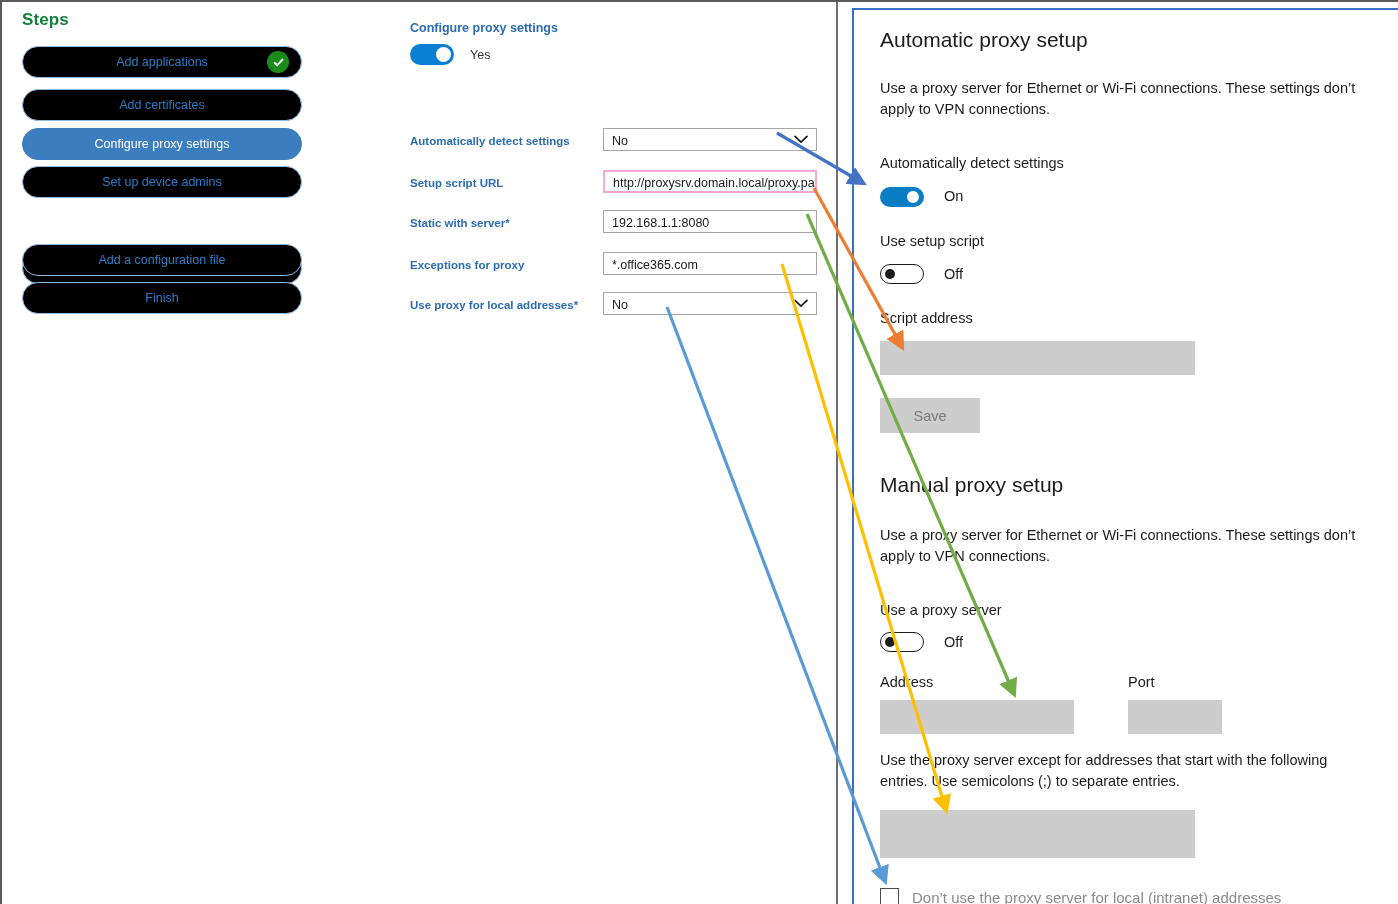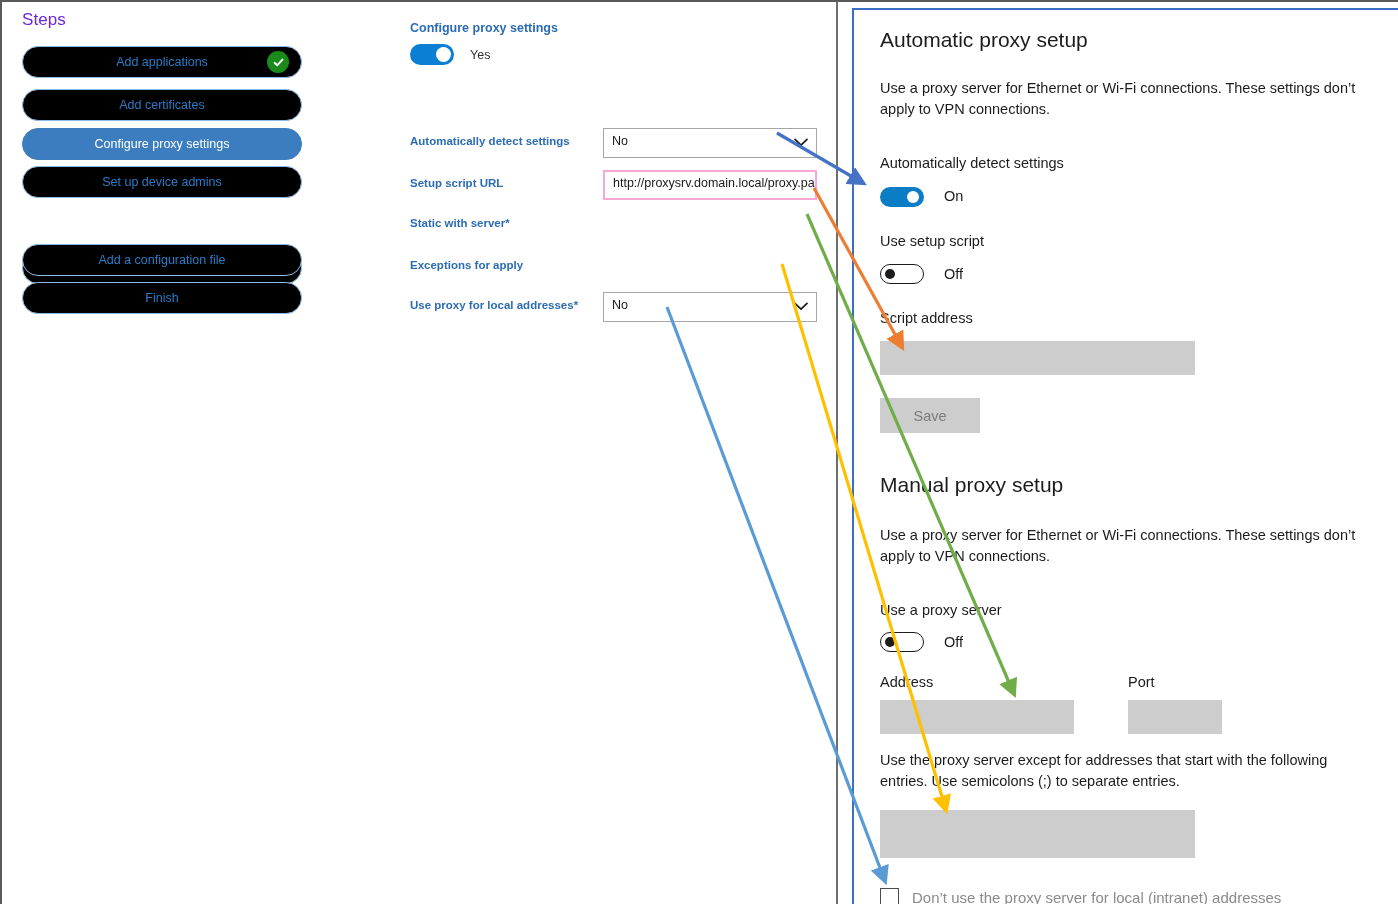--- a/index.html
+++ b/index.html
@@ -21,22 +21,22 @@
   
   #steps-panel {
     position: absolute;
     left: 0; top: 0;
     width: 335px; height: 904px;
   }
   #steps-title {
     position: absolute;
     left: 20px; top: 8px;
     font-size: 17px;
-    font-weight: normal;
-    color: #6d28d9;
+    font-weight: bold;
+    color: #15803d;
     letter-spacing: .1px;
   }
   .step-btn {
     position: absolute;
     left: 20px;
     width: 280px;
     height: 32px;
     border: 1px solid #8ebbe6;
     border-radius: 16px;
     background: #000000;
@@ -113,21 +113,21 @@
     white-space: nowrap;
   }
   .field-label .req { font-weight: bold; }
   .field-control {
     position: absolute;
     left: 193px;
     width: 214px;
     height: 26px;
   }
   .fc-select, .fc-input {
-    width: 100%; height: 30px;
+    width: 100%; height: 23px;
     border: 1px solid #a6a6a6;
     background: #ffffff;
     font-size: 12.5px;
     color: #1a1a1a;
     padding: 0 8px;
     line-height: 24px;
     position: relative;
     overflow: hidden;
     white-space: nowrap;
     cursor: pointer;
@@ -297,24 +297,34 @@
       <span class="field-label">Setup script URL</span>
       <div class="field-control">
         <div class="fc-input focused">
           <span>http://proxysrv.domain.local/proxy.pa</span>
         </div>
       </div>
     </div>
 
     <div class="field-row" style="top:208px;">
       <span class="field-label"><span>Static with server</span><span class="req">*</span></span>
+      <div class="field-control">
+        <div class="fc-input">
+          <span>192.168.1.1:8080</span>
+        </div>
+      </div>
     </div>
 
     <div class="field-row" style="top:250px;">
-      <span class="field-label">Exceptions for apply</span>
+      <span class="field-label">Exceptions for proxy</span>
+      <div class="field-control">
+        <div class="fc-input">
+          <span>*.office365.com</span>
+        </div>
+      </div>
     </div>
 
     <div class="field-row" style="top:290px;">
       <span class="field-label"><span>Use proxy for local addresses</span><span class="req">*</span></span>
       <div class="field-control">
         <div class="fc-select">
           <span>No</span>
           <span class="chev">
             <svg width="14" height="9" viewBox="0 0 14 9">
                 <path d="M1 1.3 L7 7.2 L13 1.3" stroke="#1a1a1a" stroke-width="1.7" fill="none" stroke-linecap="round" stroke-linejoin="round"></path>

